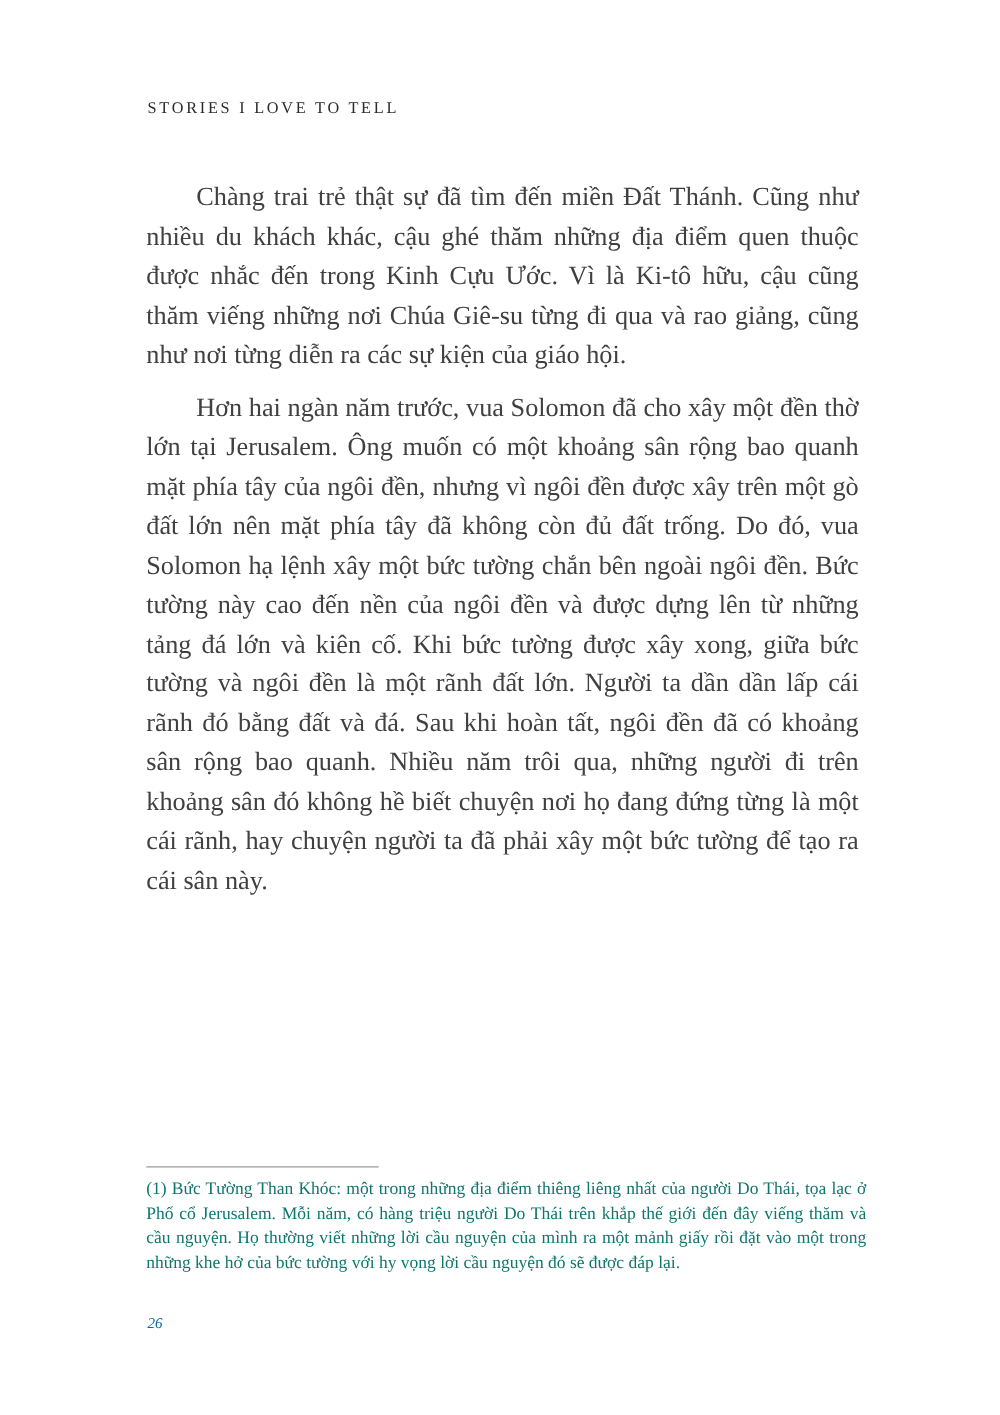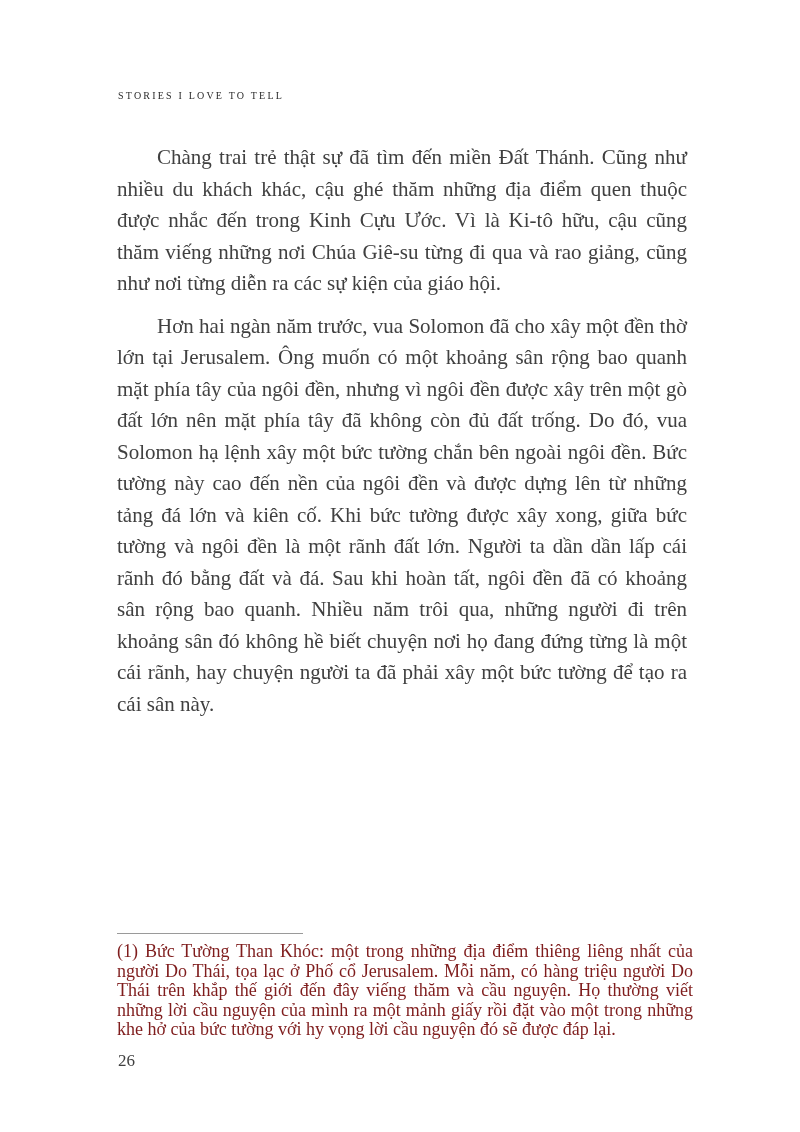--- a/index.html
+++ b/index.html
@@ -8,23 +8,23 @@
     position: relative;
     width: 800px;
     height: 1132px;
     background: #ffffff;
     font-family: "Liberation Serif", serif;
     color: #1c1c1c;
     overflow: hidden;
   }
   .running-header {
     position: absolute;
-    top: 90px;
+    top: 78px;
     left: 118px;
-    font-size: 10px;
+    font-size: 13px;
     letter-spacing: 2.2px;
     color: #2b2b2b;
     white-space: nowrap;
   }
   .body-text {
     position: absolute;
     top: 142px;
     left: 117px;
     width: 570px;
   }
@@ -48,31 +48,32 @@
     width: 576px;
   }
   .footnote-rule {
     width: 186px;
     height: 1px;
     background: #9a9a9a;
     margin: 0 0 8px 0;
   }
   .footnote-text {
     margin: 0;
-    font-size: 18px;
+    font-size: 14px;
     line-height: 19.5px;
     text-align: justify;
-    color: #7f1d1d;
+    color: #0f766e;
   }
   .page-number {
     position: absolute;
     top: 1051px;
     left: 118px;
-    font-size: 17px;
-    color: #404040;
+    font-size: 12px;
+    color: #0369a1;
+    font-style: italic;
   }
 </style>
 </head>
 <body>
 
 <div class="page">
 
   <div class="running-header">STORIES I LOVE TO TELL</div>
 
   <div class="body-text">

